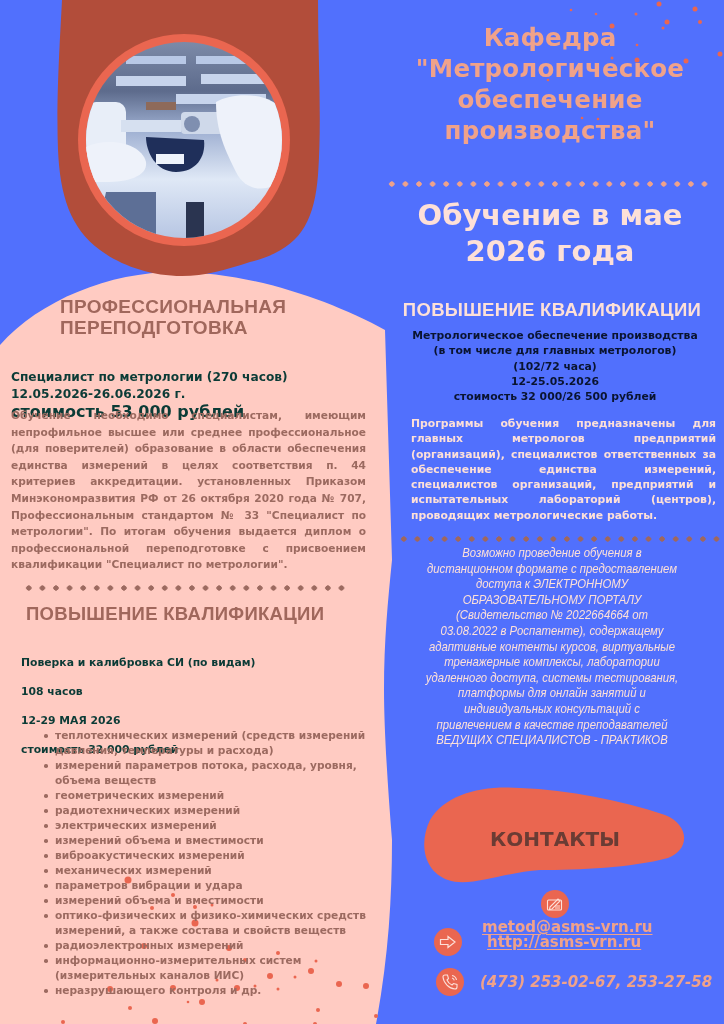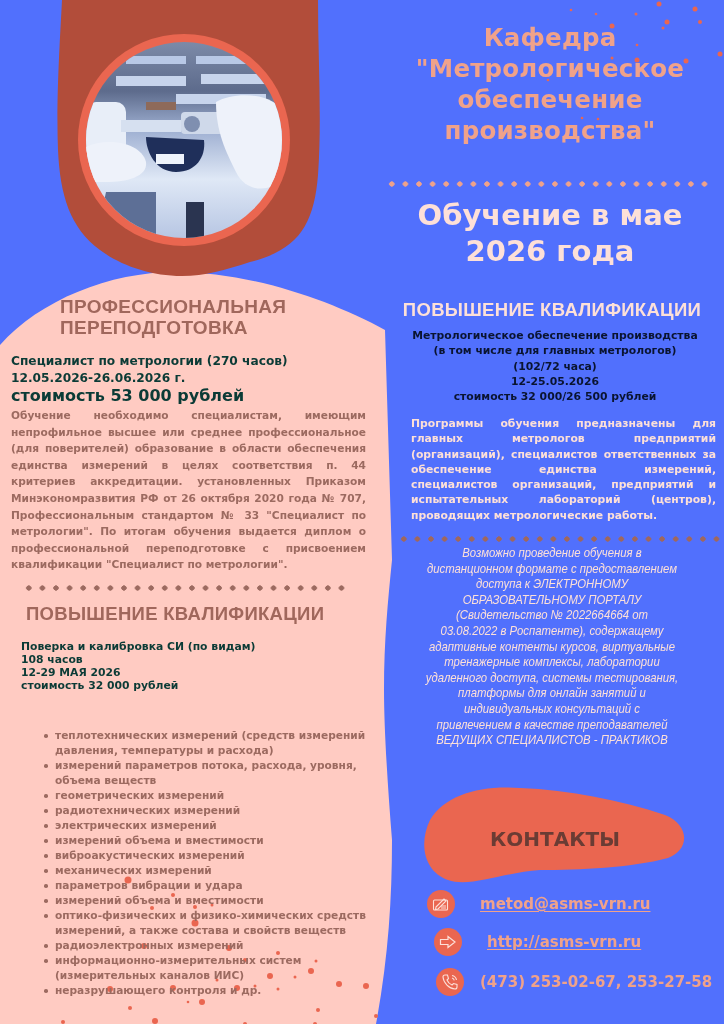--- a/index.html
+++ b/index.html
@@ -24,21 +24,21 @@
   .month-title {
     left: 380px; top: 197px; width: 340px; text-align: center;
     color: #fde0d8; font-weight: bold; font-size: 29px; line-height: 36px;
   }
   
   .h-left {
     color: #a0675c; font-weight: bold; text-align: left;
     font-family: "Liberation Sans", sans-serif; letter-spacing: 0.3px;
   }
   .dark {
-    color: #0b3b36; font-weight: bold; font-family: "DejaVu Sans", sans-serif;
+    color: #0b3b36; font-weight: bold; font-family: "DejaVu Sans", sans-serif; margin-top: 16px;
   }
   .body-brown {
     color: #9c6a60; font-weight: bold; font-family: "DejaVu Sans", sans-serif;
     text-align: justify;
   }
   .list { list-style: none; margin: 16px; padding: 0; }
   .list li {
     position: relative; padding-left: 13px;
     color: #9c6a60; font-weight: bold; font-size: 10.6px; line-height: 15px;
   }
@@ -222,41 +222,41 @@
   <div class="italic-right">тренажерные комплексы, лаборатории</div>
   <div class="italic-right">удаленного доступа, системы тестирования,</div>
   <div class="italic-right">платформы для онлайн занятий и</div>
   <div class="italic-right">индивидуальных консультаций с</div>
   <div class="italic-right">привлечением в качестве преподавателей</div>
   <div class="italic-right">ВЕДУЩИХ СПЕЦИАЛИСТОВ - ПРАКТИКОВ</div>
 </div>
 
 <div class="abs contacts-title" style="left:490px; top:827px;">КОНТАКТЫ</div>
 
-<div class="abs contact-row" style="left:427px; top:890px;">
+<div class="abs contact-row" style="left:457px; top:890px;flex-direction:column;">
   <div class="contact-icon">
     <svg width="18" height="16" viewBox="0 0 18 16" fill="none" stroke="#fde0d8" stroke-width="1.1">
       <rect x="1.5" y="4" width="14" height="10" rx="1"></rect>
       <path d="M4 11 L12 3 L14 5 L6 13 L3.5 13.5 Z"></path>
       <path d="M9 10 H14 M9 12 H14"></path>
     </svg>
   </div>
   <a class="contact-text contact-link" style="margin-left:25px;">metod@asms-vrn.ru</a>
 </div>
 
 <div class="abs contact-row" style="left:434px; top:928px;">
   <div class="contact-icon">
     <svg width="18" height="14" viewBox="0 0 18 14" fill="none" stroke="#fde0d8" stroke-width="1.2">
       <path d="M1.5 4.5 H9 V1.5 L16 7 L9 12.5 V9.5 H1.5 Z"></path>
     </svg>
   </div>
   <a class="contact-text contact-link" style="margin-left:25px;">http://asms-vrn.ru</a>
 </div>
 
-<div class="abs contact-row" style="left:436px; top:968px;">
+<div class="abs contact-row" style="left:436px; top:968px;font-style:italic;">
   <div class="contact-icon">
     <svg width="18" height="18" viewBox="0 0 18 18" fill="none" stroke="#fde0d8" stroke-width="1.1">
       <path d="M4 2 L6.5 2 L7.5 5.5 L6 7 C7 9.5 8.5 11 11 12 L12.5 10.5 L16 11.5 L16 14 C16 15 15 16 14 16 C8 15.5 2.5 10 2 4 C2 3 3 2 4 2 Z"></path>
       <path d="M11 2.5 C13.5 3 15 4.5 15.5 7 M11 5 C12.3 5.3 13 6 13.3 7.3"></path>
     </svg>
   </div>
   <span class="contact-text" style="margin-left:16px;">(473) 253-02-67, 253-27-58</span>
 </div>
 
 </body></html>

